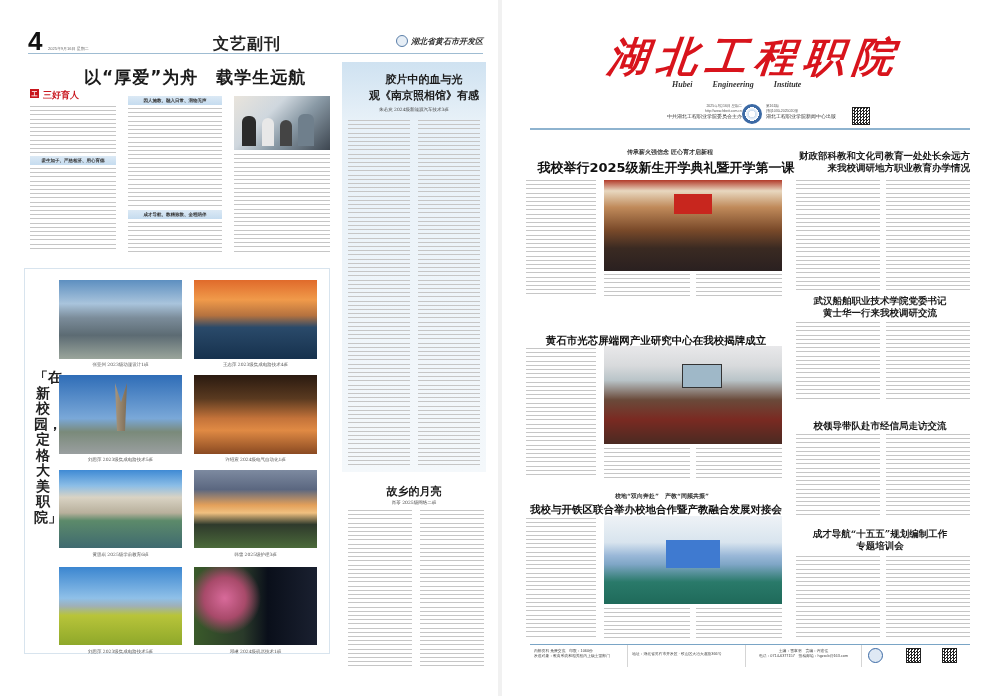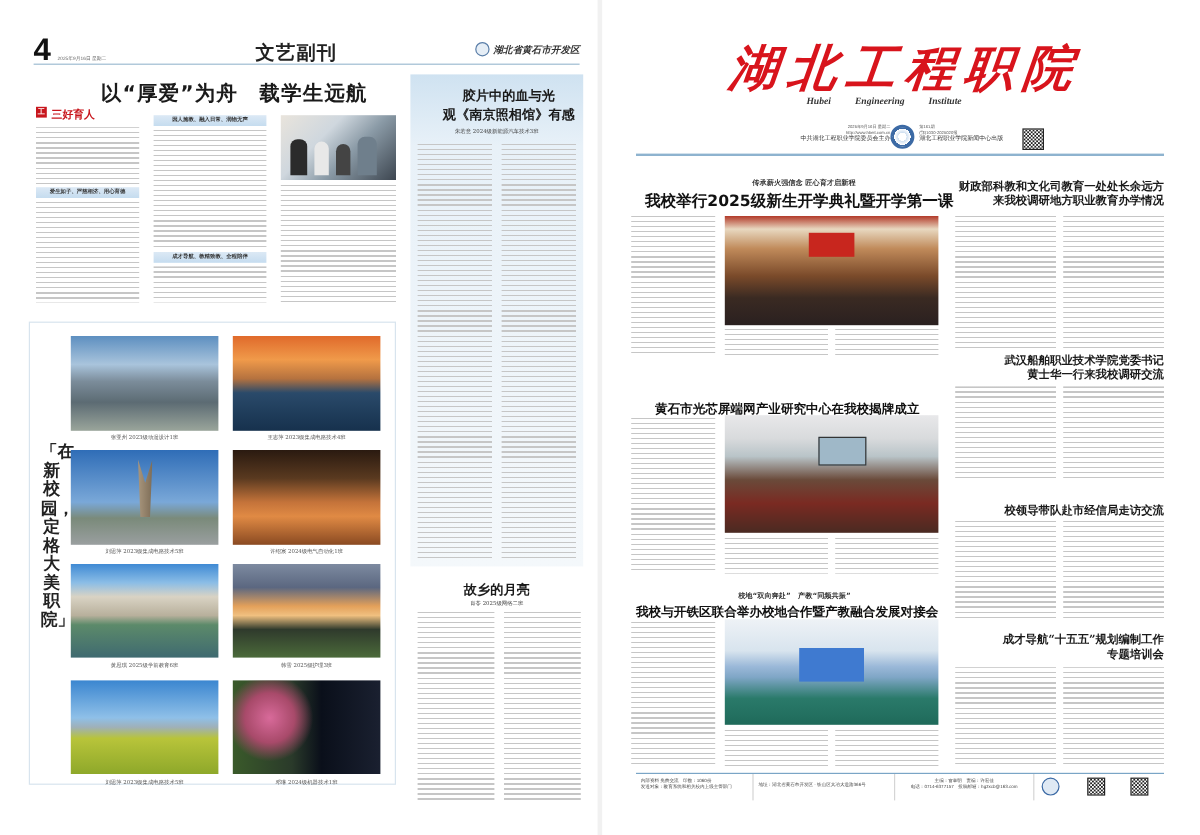--- a/index.html
+++ b/index.html
@@ -48,21 +48,21 @@
 .mi-seal{position:absolute;left:100px;top:0;width:20px;height:20px;border-radius:50%;border:2px solid #3c6aa5;background:radial-gradient(circle,#fff 30%,#cfdff0 31%,#fff 60%,#3c6aa5 61%)}
 .mi-right{position:absolute;left:124px;top:0;font:3.5px "Liberation Sans",sans-serif;color:#555;line-height:5px;white-space:nowrap}
 .mi-right .big{font-size:5px;color:#333}
 .qr{position:absolute;background:repeating-conic-gradient(#222 0 25%,#fff 0 50%) 0 0/3px 3px;border:1px solid #222}
 .mast-line{position:absolute;left:28px;top:128px;width:440px;height:1.5px;background:#8eb3cf}
 
 .rp-kicker{position:absolute;left:78px;top:148px;width:180px;text-align:center;font:700 6px "DejaVu Sans",sans-serif;color:#333}
 .rp-headline{position:absolute;left:34px;top:159px;width:260px;text-align:center;font:700 13px "DejaVu Sans",sans-serif;color:#111}
 .rp-side-title{position:absolute;left:288px;top:150px;width:180px;text-align:right;font:700 9.5px "DejaVu Serif",serif;color:#1a1a1a;line-height:12px}
 .rp-h2{position:absolute;text-align:center;font:700 10.5px "DejaVu Serif",serif;color:#111}
-.rp-h3{position:absolute;text-align:right;font:700 9.5px "DejaVu Serif",serif;color:#1a1a1a;line-height:12px}
+.rp-h3{position:absolute;text-align:center;font:700 9.5px "DejaVu Serif",serif;color:#1a1a1a;line-height:12px}
 .rp-kicker2{position:absolute;left:60px;top:492px;width:200px;text-align:center;font:700 6px "DejaVu Sans",sans-serif;color:#333}
 
 .footer{position:absolute;left:28px;top:644px;width:440px;height:22px;border-top:1px solid #7aa5c6;display:flex}
 .foot-cell{height:22px;border-right:1px solid #d5d5d5;font:3.8px "Liberation Sans",sans-serif;color:#444;padding:4px 4px;line-height:5px}
 .foot-cell:last-child{border-right:none}
 </style>
 </head>
 <body>
 
 <div class="page" id="left-page">

